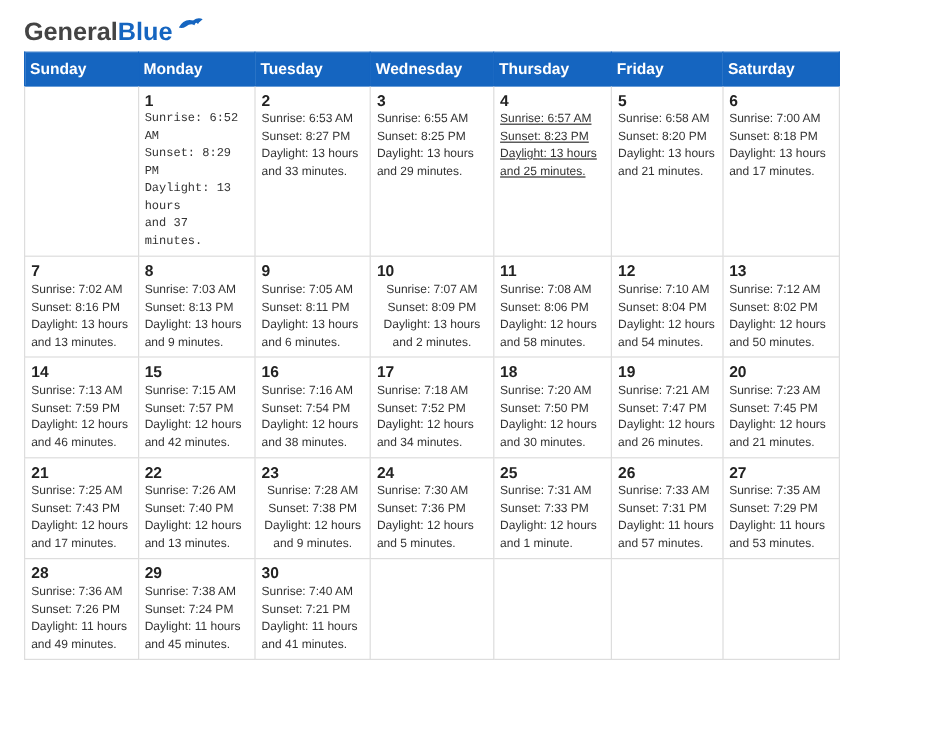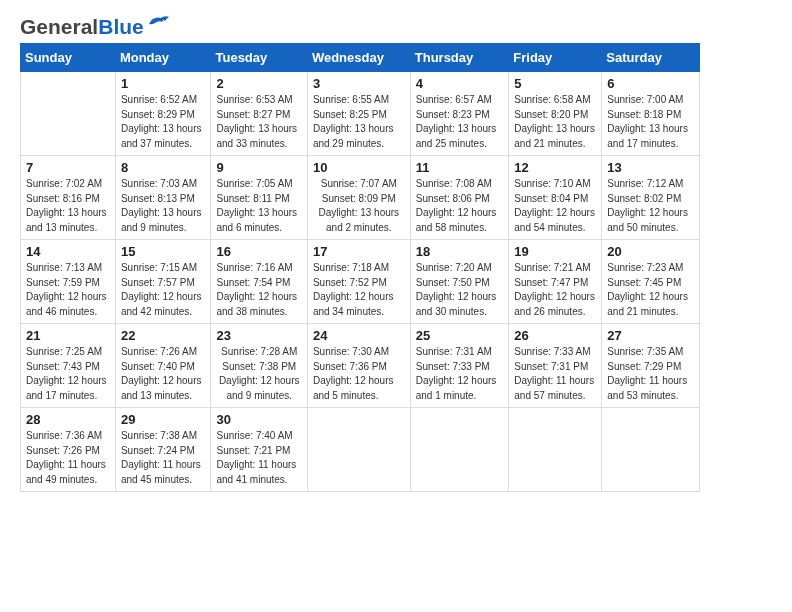--- a/index.html
+++ b/index.html
@@ -140,42 +140,42 @@
           <th>Thursday</th>
           <th>Friday</th>
           <th>Saturday</th>
         </tr>
     </thead>
     <tbody id="calendar-body">
     <tr class="week-row">
           <td></td>
           <td>
             <span class="day-num">1</span>
-            <div class="day-info" style="white-space: pre-line;">Sunrise: 6:52 AM
+            <div class="day-info" style="white-space: pre-line; font-family: Liberation Mono, monospace;">Sunrise: 6:52 AM
 Sunset: 8:29 PM
 Daylight: 13 hours
 and 37 minutes.</div>
           </td>
           <td>
             <span class="day-num">2</span>
             <div class="day-info" style="white-space: pre-line;">Sunrise: 6:53 AM
 Sunset: 8:27 PM
 Daylight: 13 hours
 and 33 minutes.</div>
           </td>
           <td>
             <span class="day-num">3</span>
             <div class="day-info" style="white-space: pre-line;">Sunrise: 6:55 AM
 Sunset: 8:25 PM
 Daylight: 13 hours
 and 29 minutes.</div>
           </td>
           <td>
             <span class="day-num">4</span>
-            <div class="day-info" style="white-space: pre-line;">Sunrise: 6:57 AM
+            <div class="day-info" style="white-space: pre-line; text-decoration: underline;">Sunrise: 6:57 AM
 Sunset: 8:23 PM
 Daylight: 13 hours
 and 25 minutes.</div>
           </td>
           <td>
             <span class="day-num">5</span>
             <div class="day-info" style="white-space: pre-line;">Sunrise: 6:58 AM
 Sunset: 8:20 PM
 Daylight: 13 hours
 and 21 minutes.</div>

